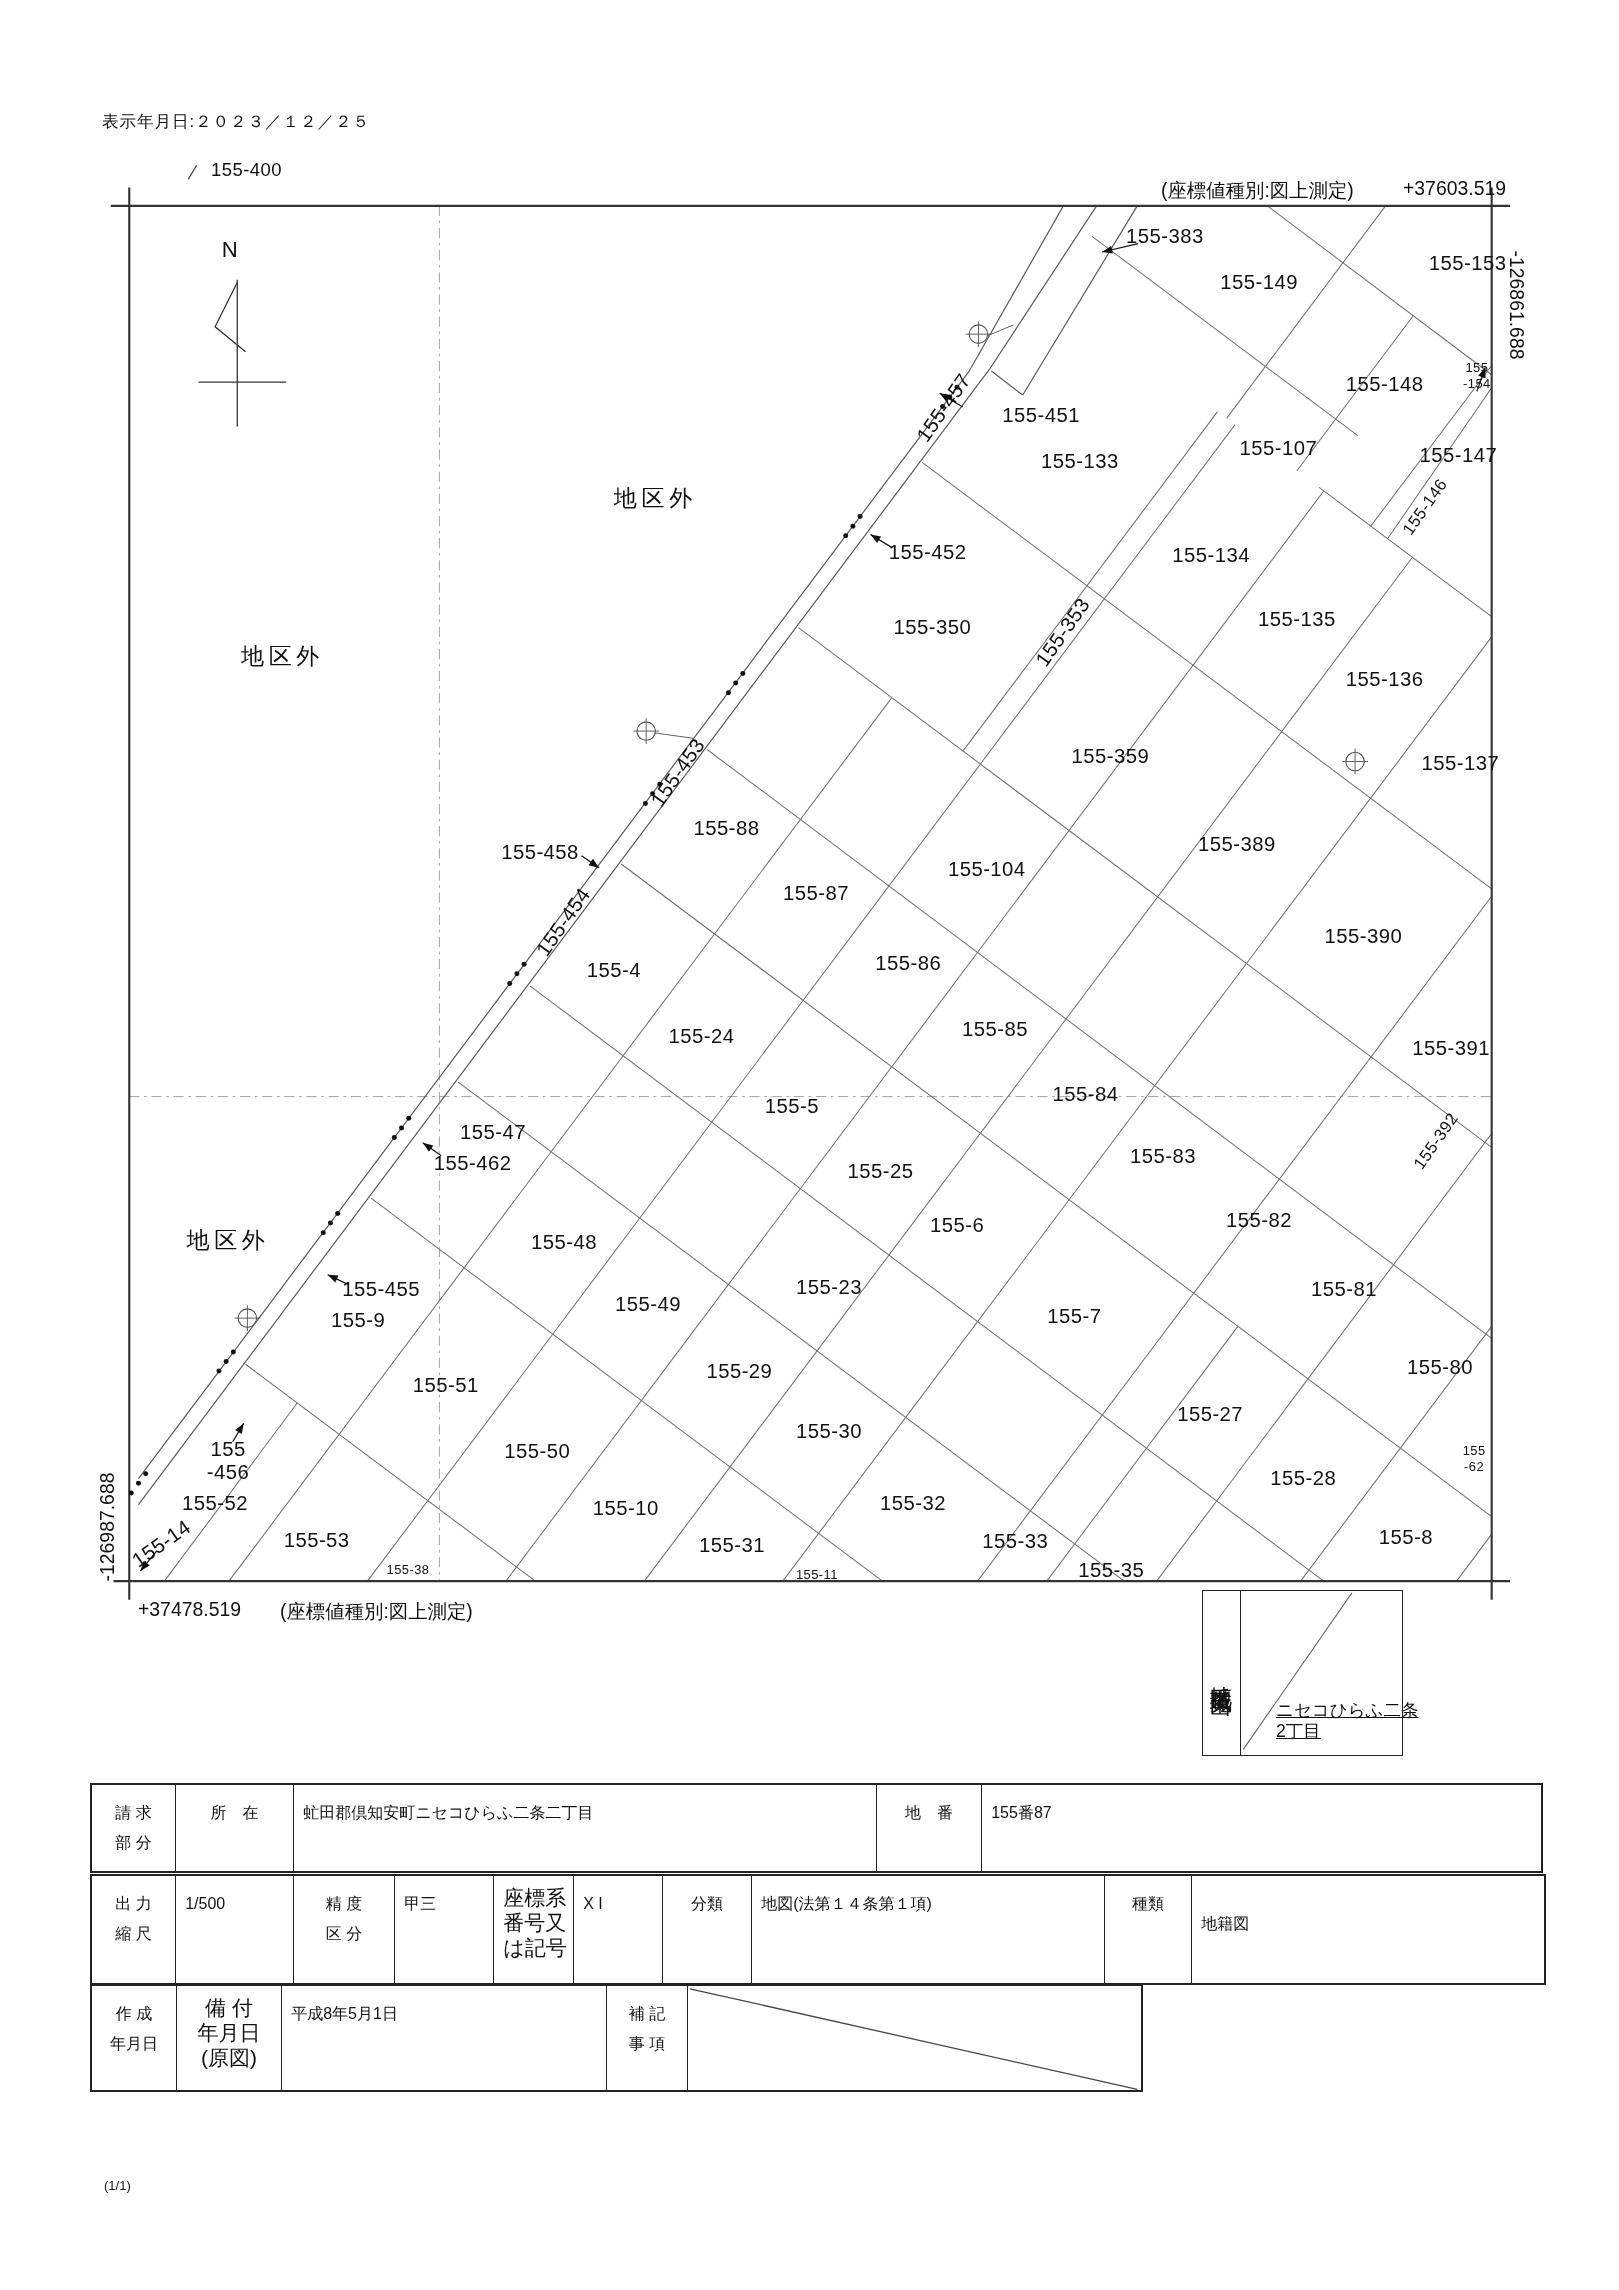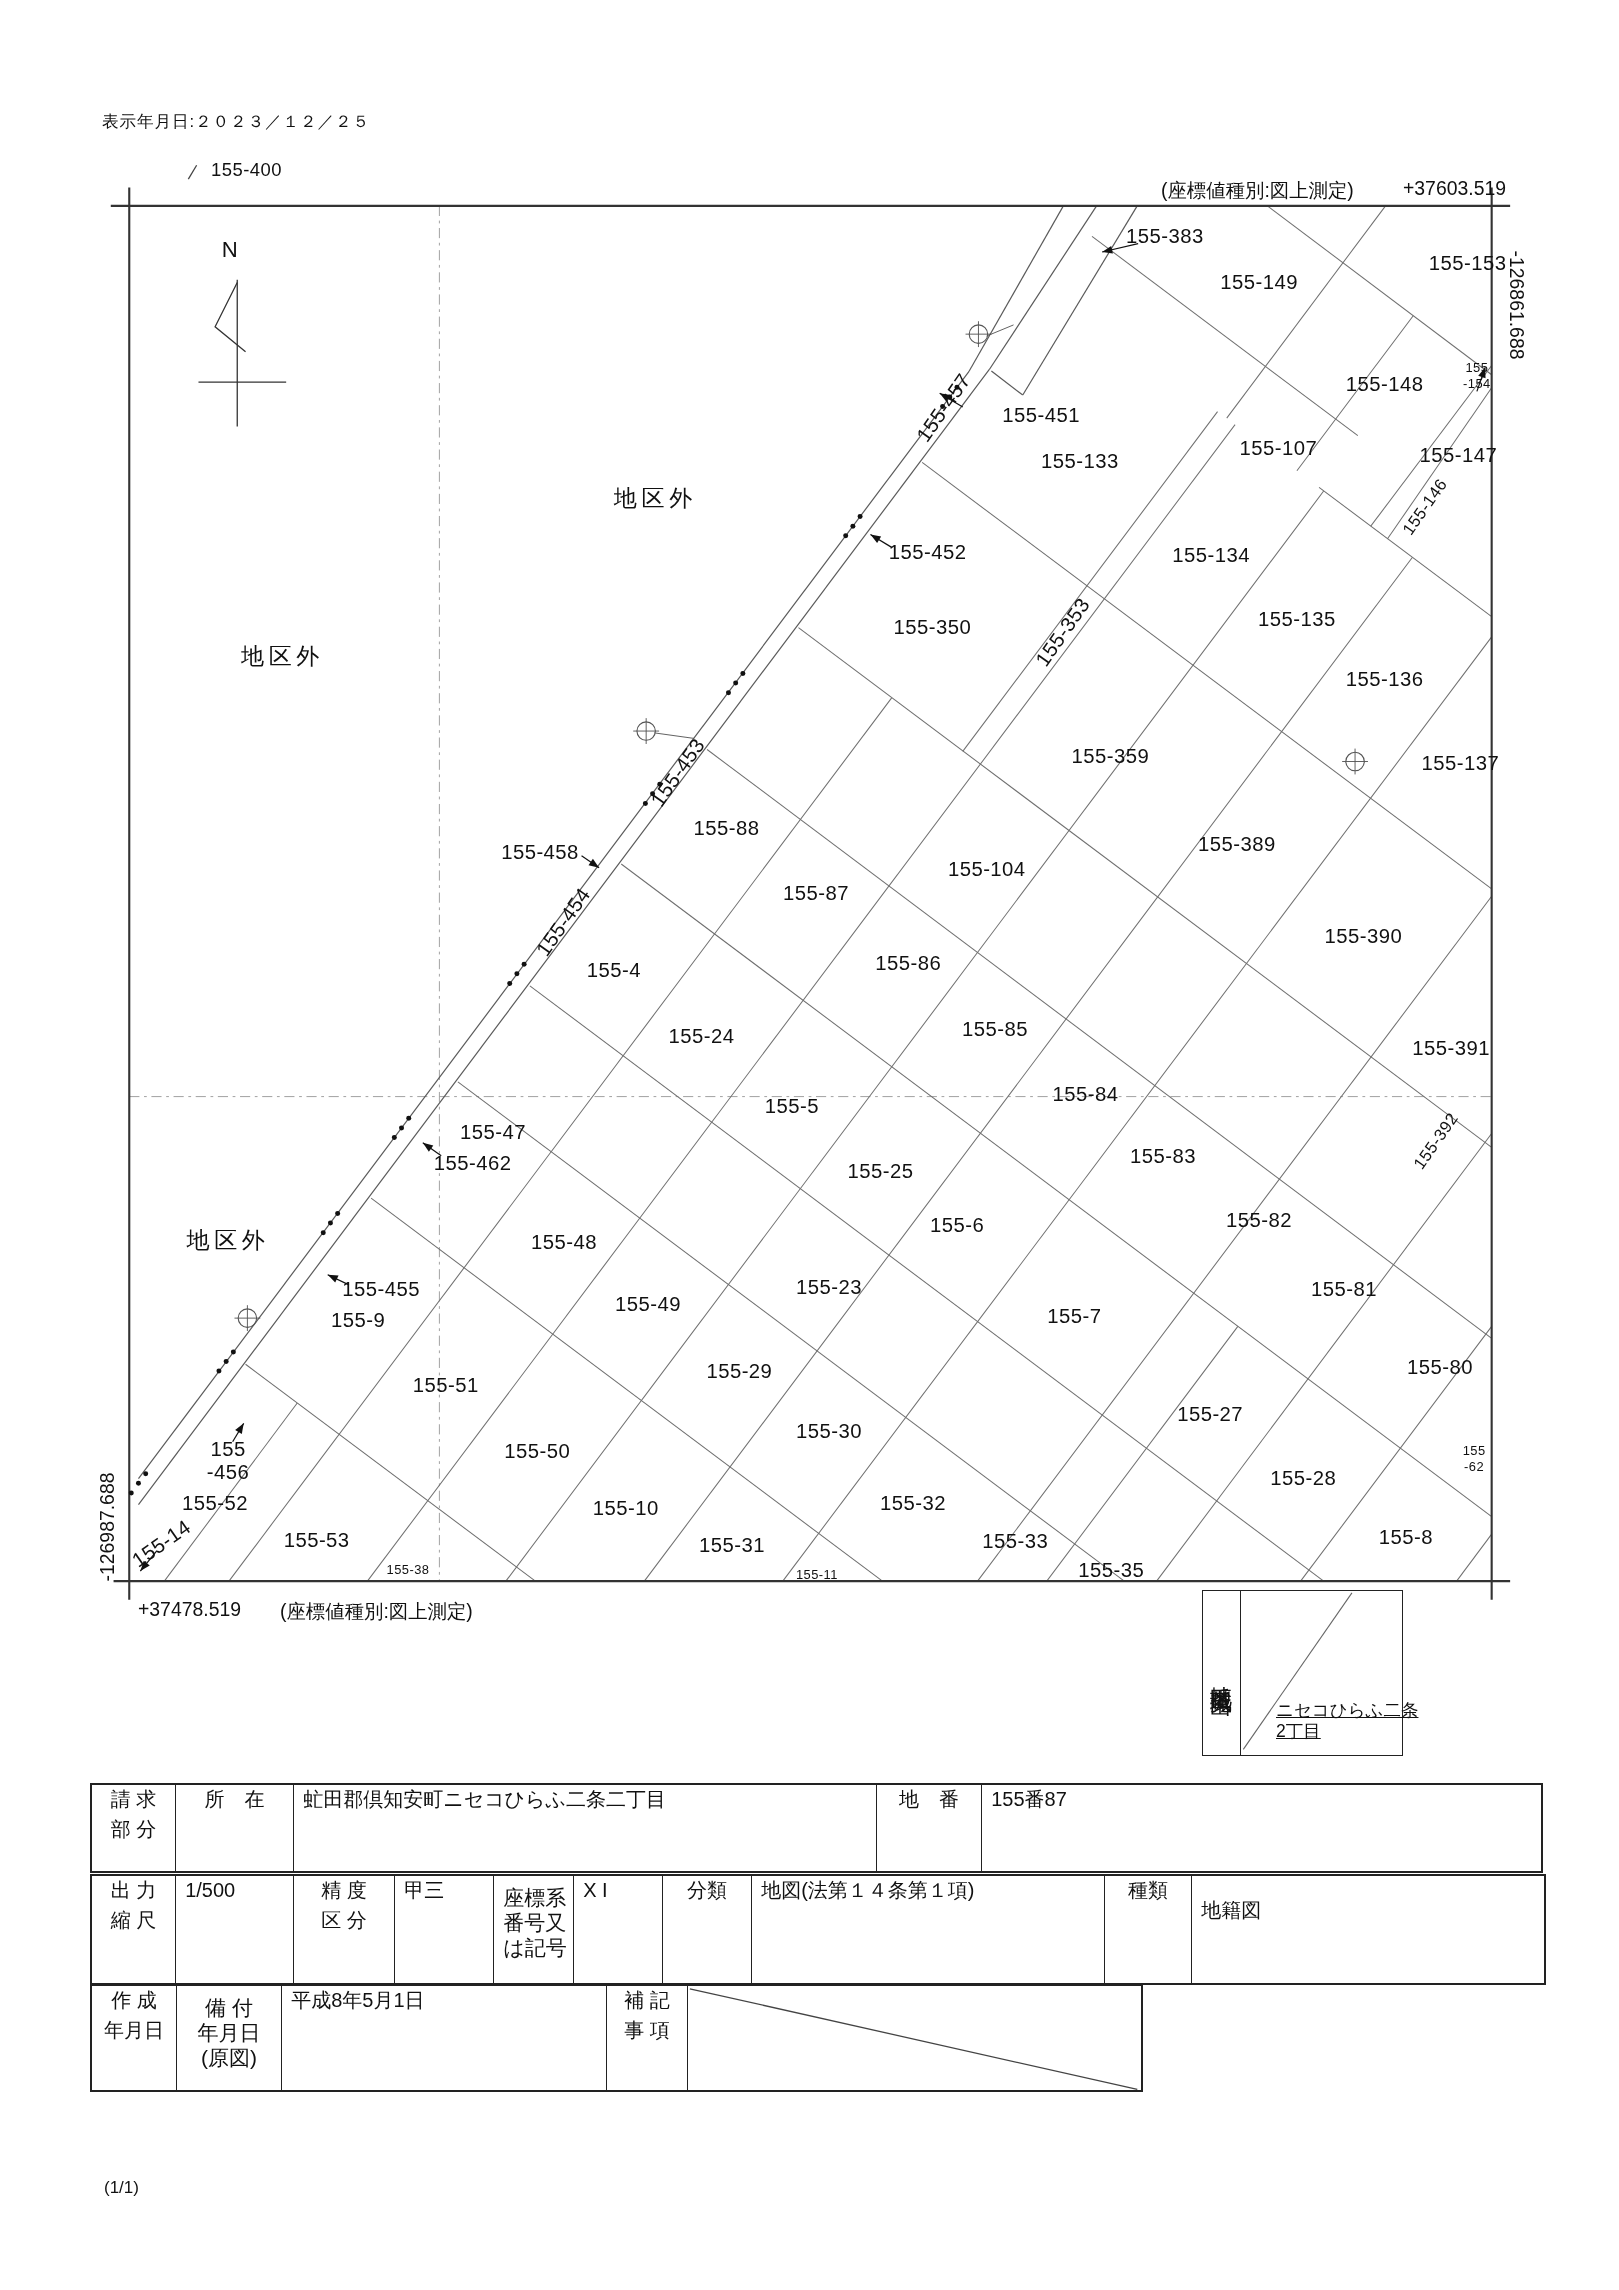--- a/index.html
+++ b/index.html
@@ -1,32 +1,32 @@
 <!DOCTYPE html>
 <html style="font-size:14.8px"><head>
 <meta charset="utf-8">
 <style>
   html,body{margin:0;padding:0;background:#e8e8e8;}
   .page{position:relative;width:1620px;height:2291px;background:#ffffff;overflow:hidden;
         font-family:"Liberation Sans","DejaVu Sans",sans-serif;color:#111;}
   .abs{position:absolute;white-space:nowrap;}
   #map-svg{position:absolute;left:0;top:0;}
   .hdr{font-size:16.6px;letter-spacing:0.9px;}
-  .pageno{font-size:17px;}
+  .pageno{font-size:13px;}
   
   .legend{position:absolute;left:1202px;top:1590px;width:201px;height:166px;border:1.8px solid #222;box-sizing:border-box;display:flex;}
   .legend-title{width:38px;border-right:1.8px solid #222;box-sizing:border-box;
       display:flex;align-items:center;justify-content:center;font-size:22px;line-height:25px;
       writing-mode:vertical-rl;text-orientation:upright;letter-spacing:1.8px;}
   .legend-main{position:relative;flex:1;}
   .legend-name{position:absolute;left:35px;top:109px;font-size:17.5px;line-height:21px;white-space:pre;text-decoration:underline;}
   
   .tbl{position:absolute;display:flex;box-sizing:border-box;border:2.2px solid #222;background:#fff;}
   .cell{box-sizing:border-box;border-right:1.8px solid #222;display:flex;flex-direction:column;justify-content:flex-start;
-        font-size:20px;line-height:29.5px;overflow:hidden;position:relative;}
+        padding-top:13px;font-size:16px;line-height:29.5px;overflow:hidden;position:relative;}
   .cell:last-child{border-right:none;}
   .cell.center{align-items:center;}
   .cell.left{align-items:flex-start;padding-left:9.2px;}
   .cell .ln{white-space:pre;}
   .cell.small3{font-size:21px;line-height:25px;padding-top:9.2px;}
 </style>
 </head>
 <body>
 <div class="page">
 

